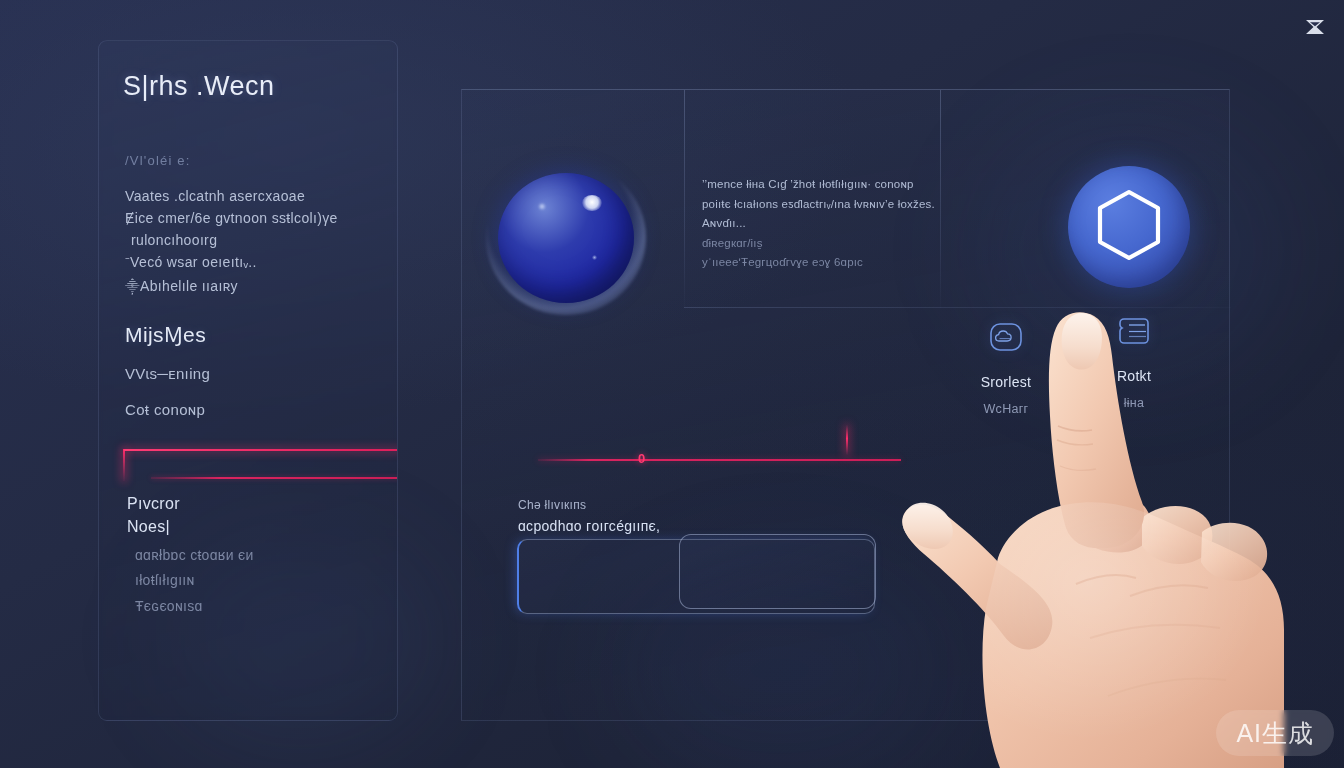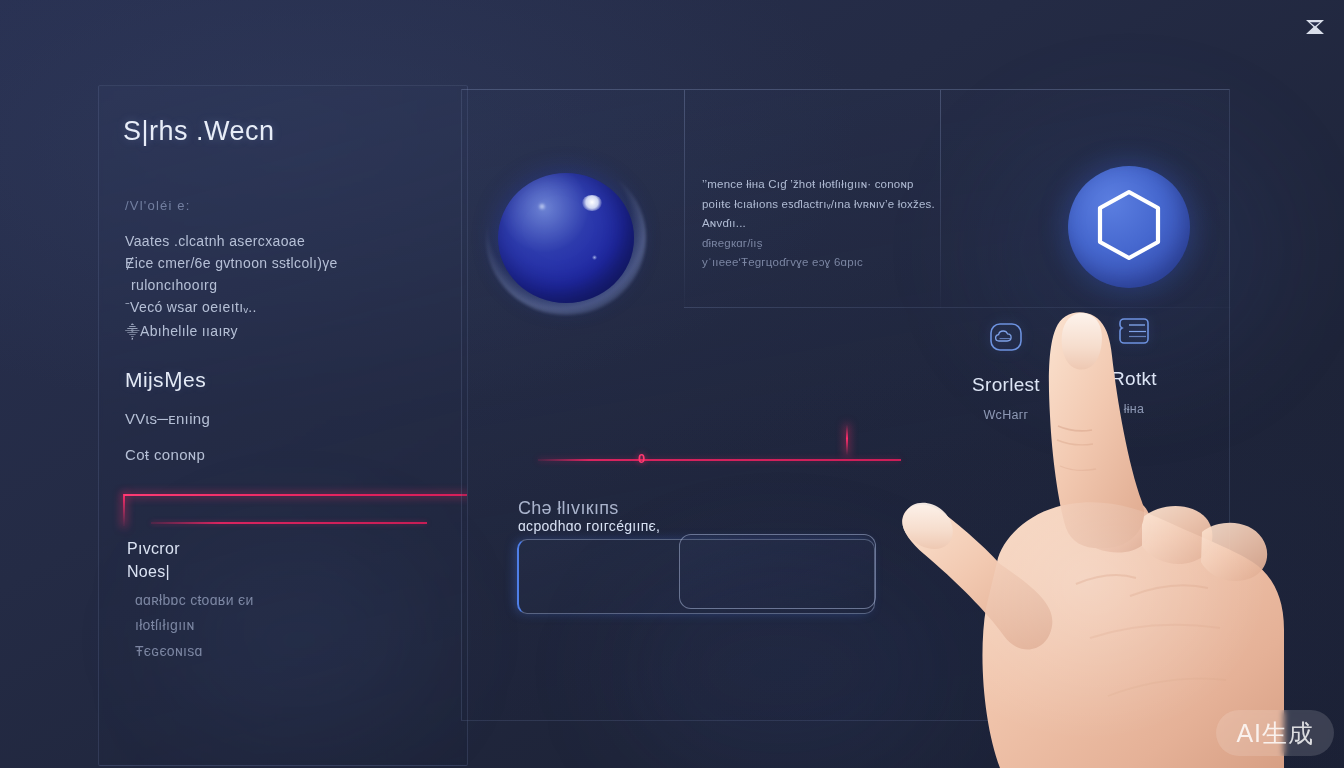--- a/index.html
+++ b/index.html
@@ -43,28 +43,27 @@
     justify-content: center;
     opacity: 0.92;
   }
   .topbar-icon svg { display: block; }
 
   
   .left-panel {
     position: absolute;
     left: 98px;
     top: 40px;
-    width: 370px;
+    width: 300px;
     height: 681px;
     background: linear-gradient(165deg, rgba(48,58,92,0.42) 0%, rgba(36,44,72,0.30) 45%, rgba(28,35,57,0.22) 100%);
     border: 1px solid rgba(126,142,185,0.20);
-    border-radius: 2px;
+    border-radius: 9px;
     backdrop-filter: blur(2px);
     overflow: hidden;
-    margin-top: 45px;
   }
 
   .left-title {
     position: absolute;
     left: 24px;
     top: 30px;
     font-size: 27px;
     font-weight: 400;
     letter-spacing: 0.5px;
     color: #e8edf8;
@@ -275,21 +274,21 @@
   .tile-icon {
     width: 38px;
     height: 34px;
     margin: 0 auto 20px;
     display: flex;
     align-items: center;
     justify-content: center;
     filter: drop-shadow(0 0 6px rgba(90,130,230,0.35));
   }
   .tile-label {
-    font-size: 19px;
+    font-size: 14px;
     letter-spacing: 0.3px;
     color: #dde5f5;
   }
   .tile-sub {
     margin-top: 12px;
     font-size: 12.5px;
     letter-spacing: 0.3px;
     color: rgba(185,197,226,0.72);
   }
 
@@ -339,21 +338,21 @@
     color: #ff3a70;
     text-shadow: 0 0 6px rgba(255,45,106,0.7);
     line-height: 20px;
   }
 
   
   .form-label {
     position: absolute;
     left: 56px;
     top: 408px;
-    font-size: 18px;
+    font-size: 12px;
     letter-spacing: 0.3px;
     color: rgba(200,211,236,0.82);
     text-align: center;
   }
   .form-value {
     position: absolute;
     left: 56px;
     top: 428px;
     font-size: 14px;
     letter-spacing: 0.3px;

